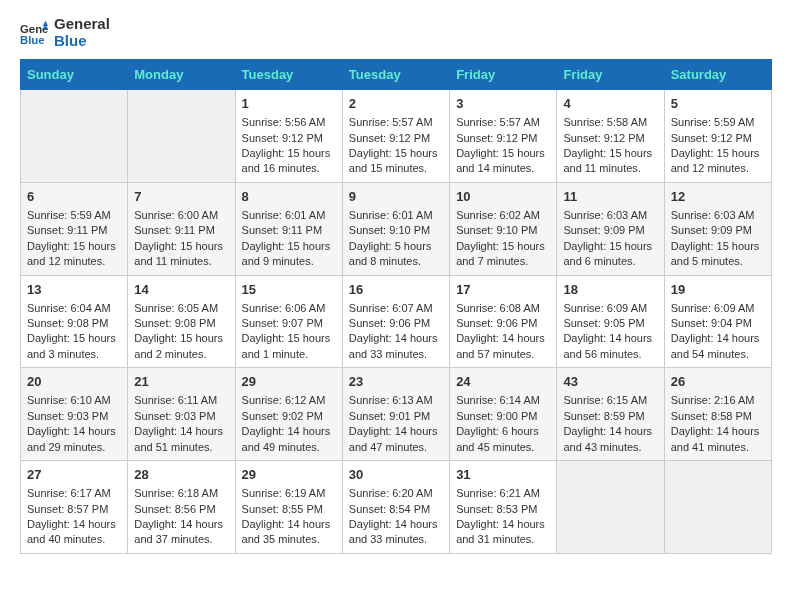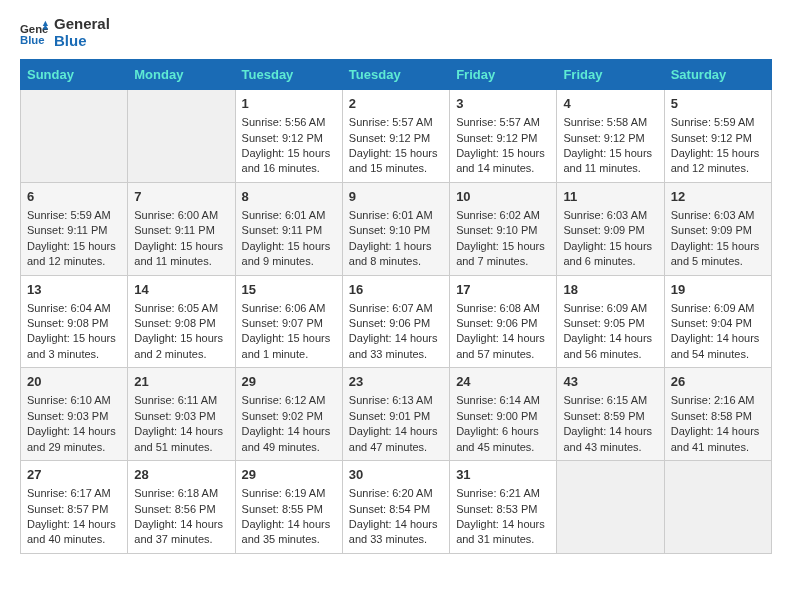--- a/index.html
+++ b/index.html
@@ -167,21 +167,21 @@
         <td>
           <span class="day-num">8</span>
           <div>Sunrise: 6:01 AM</div>
           <div>Sunset: 9:11 PM</div>
           <div>Daylight: 15 hours and 9 minutes.</div>
         </td>
         <td>
           <span class="day-num">9</span>
           <div>Sunrise: 6:01 AM</div>
           <div>Sunset: 9:10 PM</div>
-          <div>Daylight: 1 hours and 8 minutes.</div>
+          <div>Daylight: 5 hours and 8 minutes.</div>
         </td>
         <td>
           <span class="day-num">10</span>
           <div>Sunrise: 6:02 AM</div>
           <div>Sunset: 9:10 PM</div>
           <div>Daylight: 15 hours and 7 minutes.</div>
         </td>
         <td>
           <span class="day-num">11</span>
           <div>Sunrise: 6:03 AM</div>

